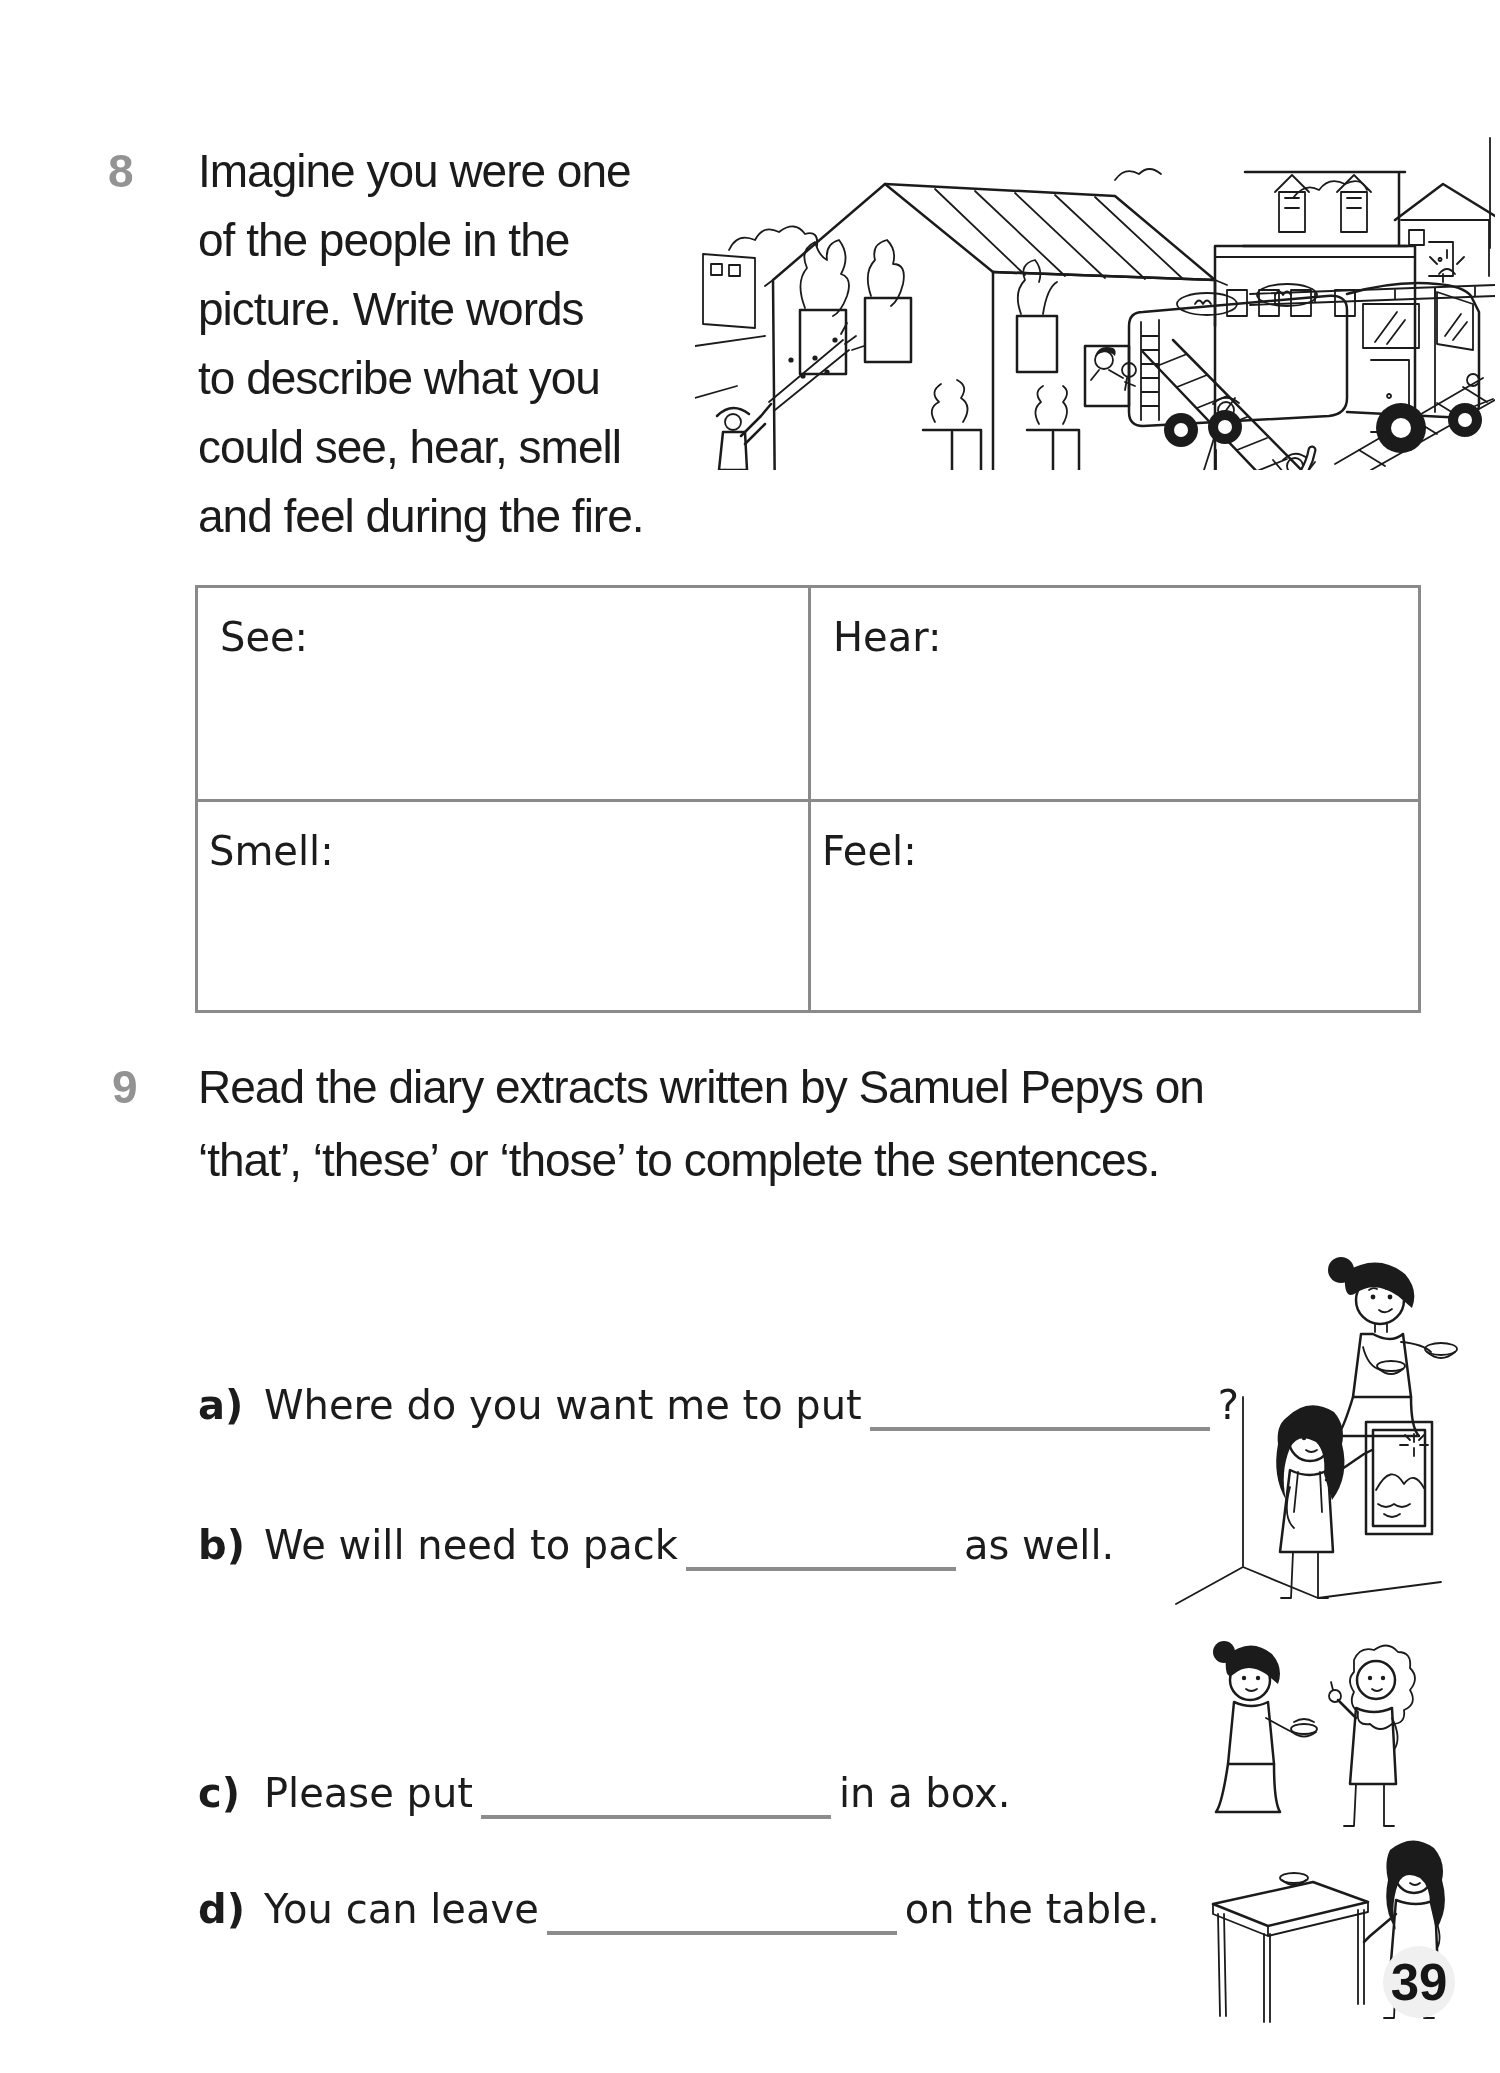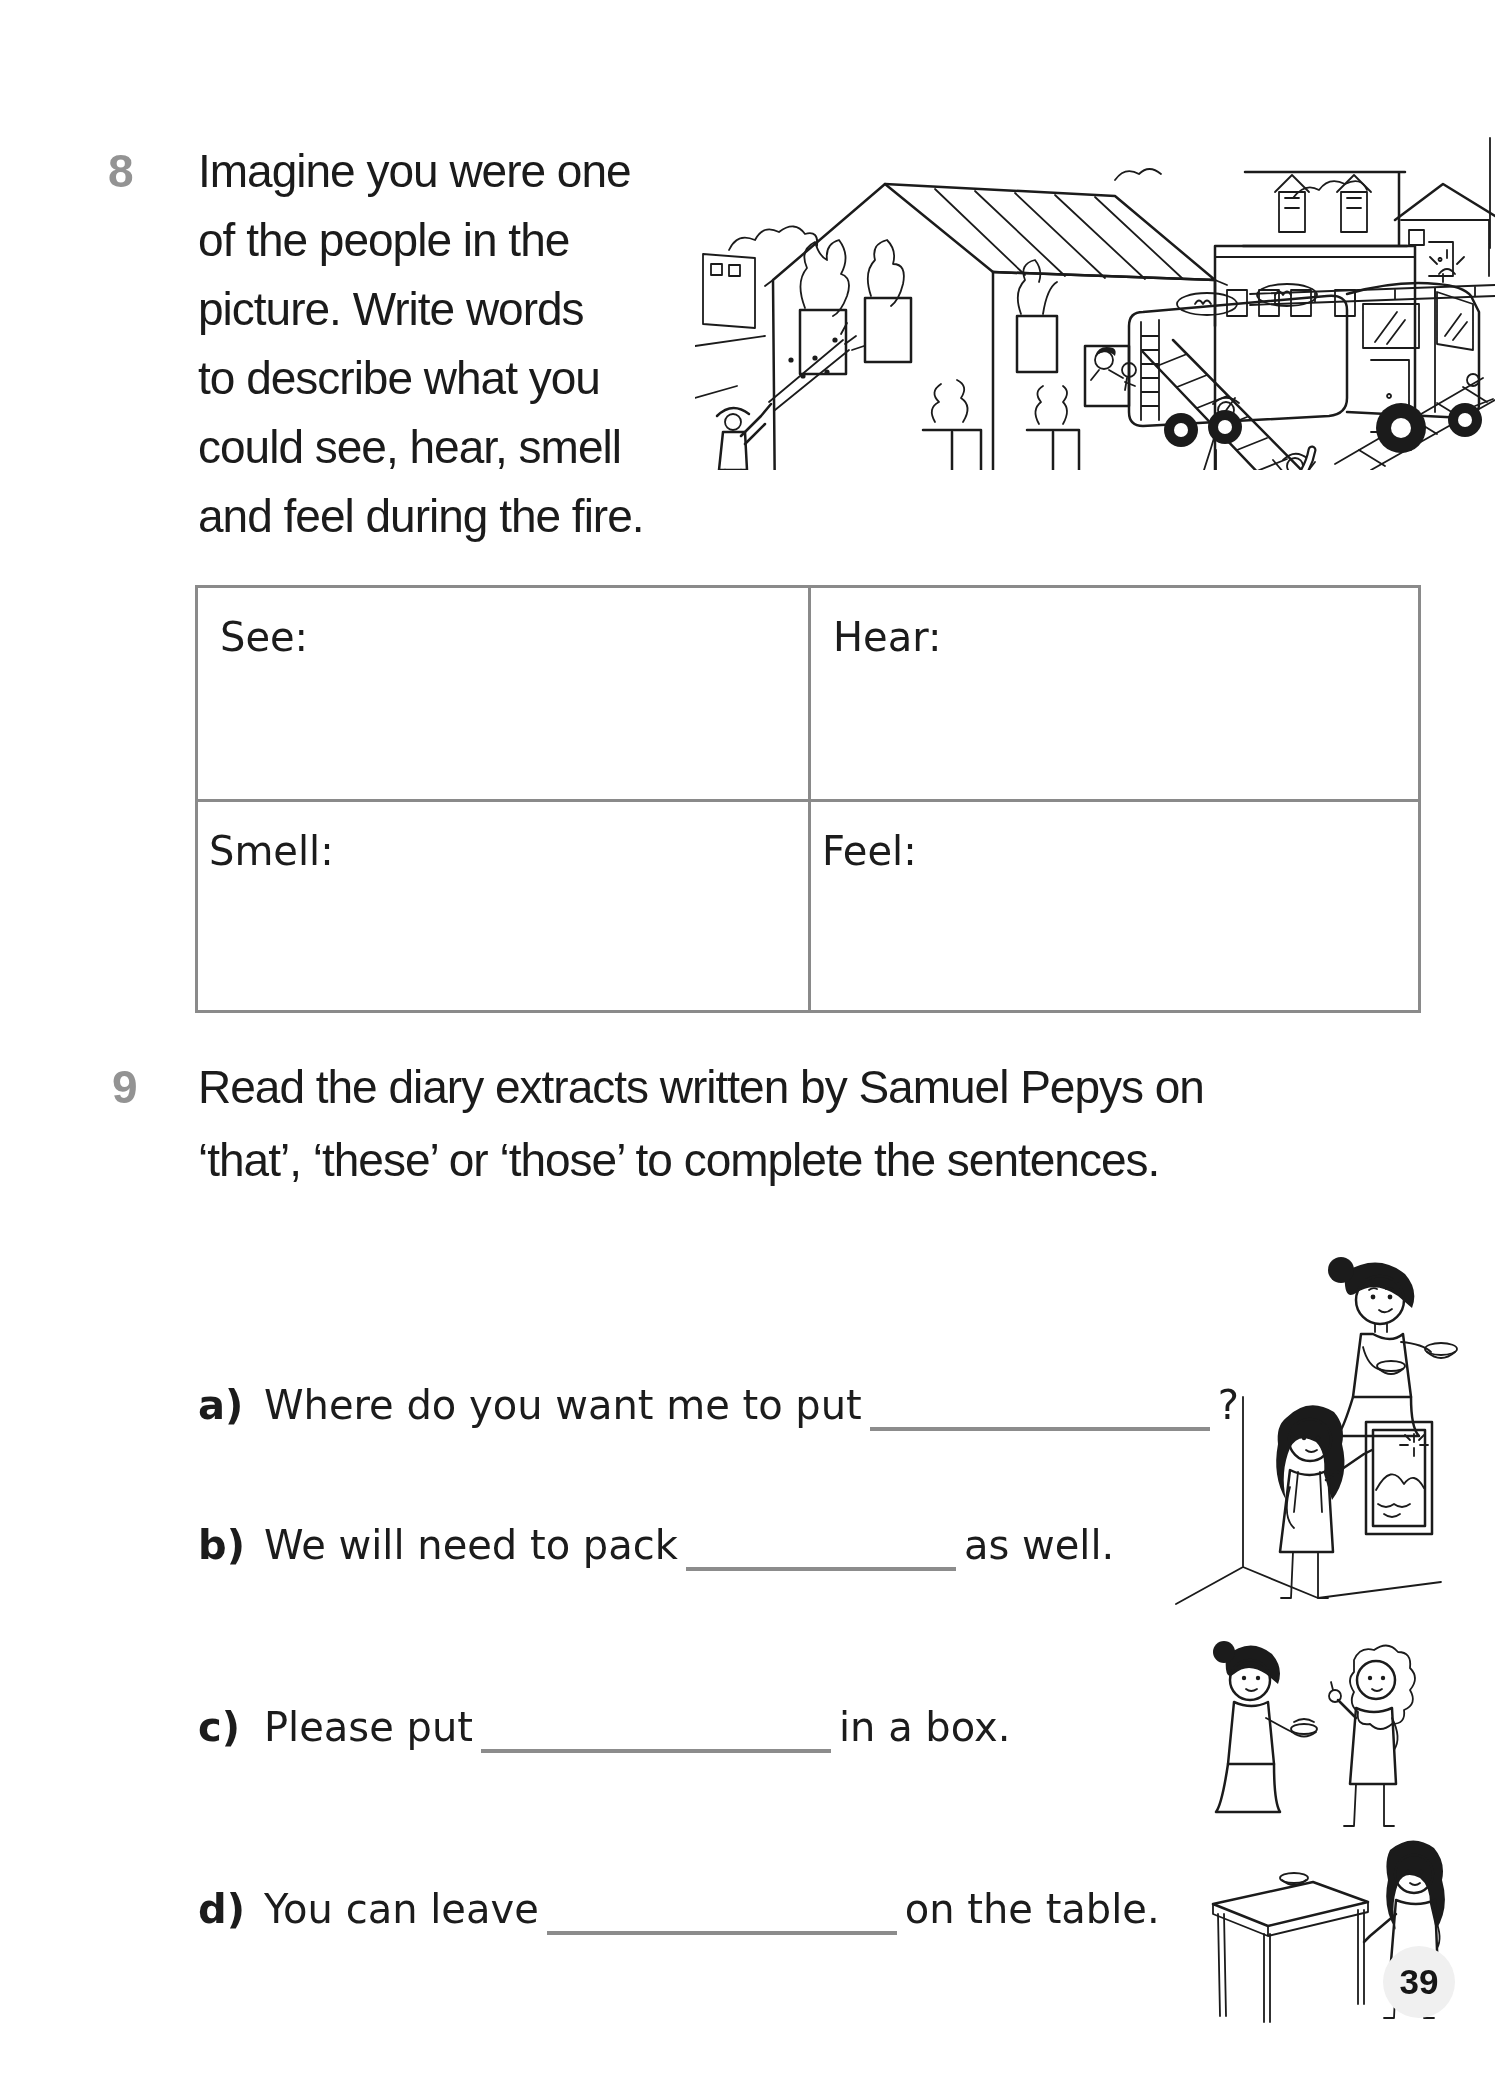--- a/index.html
+++ b/index.html
@@ -36,21 +36,21 @@
   svg .ln{fill:none;stroke:#1b1b1b;stroke-width:2.5;stroke-linecap:round;stroke-linejoin:round;}
   svg .thin{stroke-width:1.8;}
   svg .blk{fill:#1b1b1b;stroke:none;}
   svg .hosz{fill:none;stroke:#1b1b1b;stroke-width:9;stroke-linecap:round;}
   svg .hosw{fill:none;stroke:#ffffff;stroke-width:4.5;stroke-linecap:round;}
 
   
   .page-badge{position:absolute;left:1383px;top:1946px;width:72px;height:72px;
               border-radius:50%;background:#f0f0f0;display:flex;align-items:center;
               justify-content:center;}
-  .page-badge span{font-weight:bold;font-size:35px;color:#161616;}
+  .page-badge span{font-weight:bold;font-size:51px;color:#161616;}
 </style>
 </head>
 <body>
 
 <div class="page">
 
   <div class="qnum" style="left:108px;top:137px;">8</div>
   <div class="qtext" style="left:198px;top:137px;">
     <div>Imagine you were one</div>
     <div>of the people in the</div>
@@ -210,21 +210,21 @@
   </div>
 
   <div class="item-row" style="top:1382px;">
     <span class="item-label">a)</span><span>Where do you want me to put</span><span class="blank bl-a"></span><span>?</span>
   </div>
 
   <div class="item-row" style="top:1522px;">
     <span class="item-label">b)</span><span>We will need to pack</span><span class="blank bl-b"></span><span>as well.</span>
   </div>
 
-  <div class="item-row" style="top:1704px;">
+  <div class="item-row" style="top:1770px;">
     <span class="item-label">c)</span><span>Please put</span><span class="blank bl-c"></span><span>in a box.</span>
   </div>
 
   <div class="item-row" style="top:1886px;">
     <span class="item-label">d)</span><span>You can leave</span><span class="blank bl-d"></span><span>on the table.</span>
   </div>
 
   <svg class="ill" style="left:1283px;top:1252px;" width="185" height="190" viewBox="0 0 185 190">
     <path class="blk" d="M62,20 Q95,0 122,22 Q136,38 129,56 L115,44 Q92,28 73,41 Q60,50 62,20 Z"></path>
     <circle class="blk" cx="58" cy="18" r="13"></circle>

